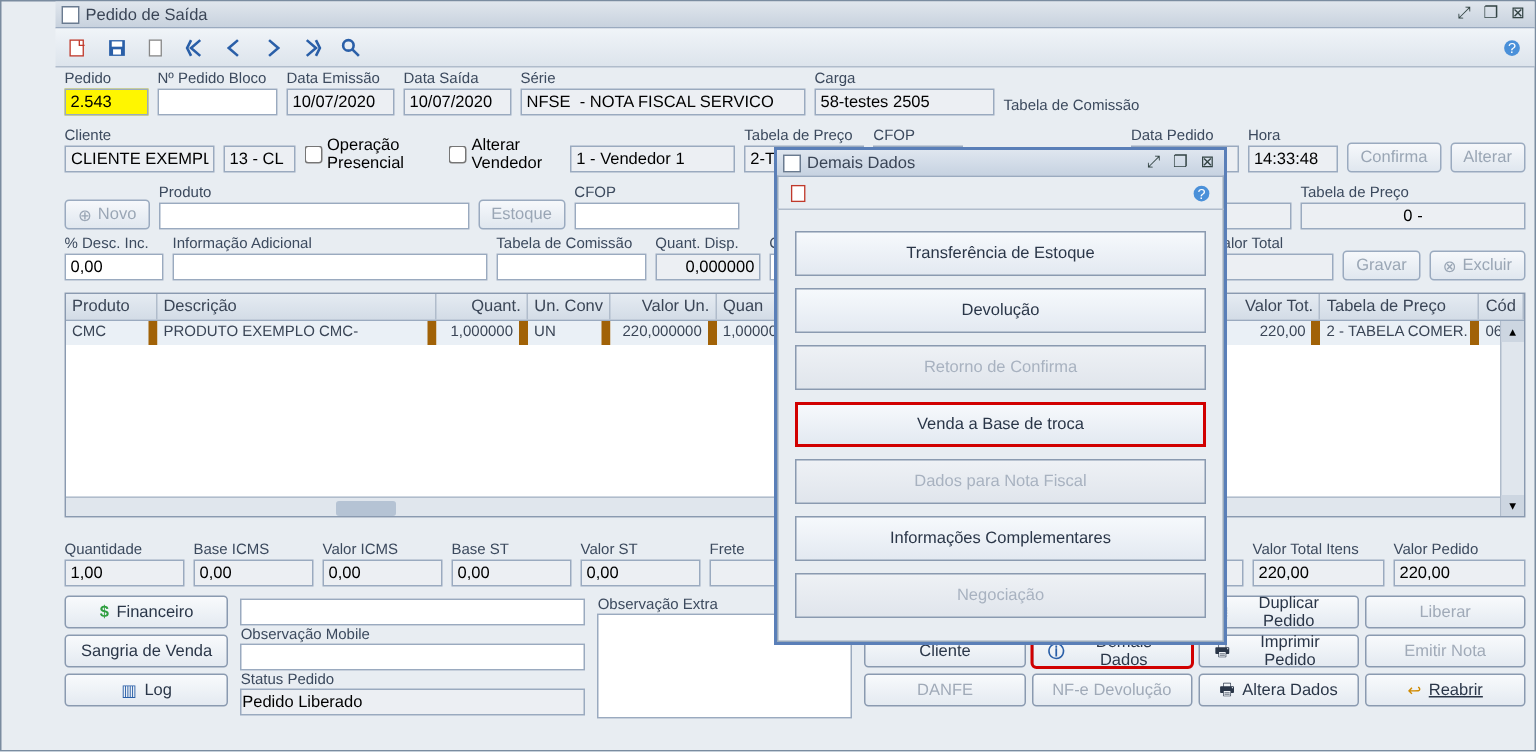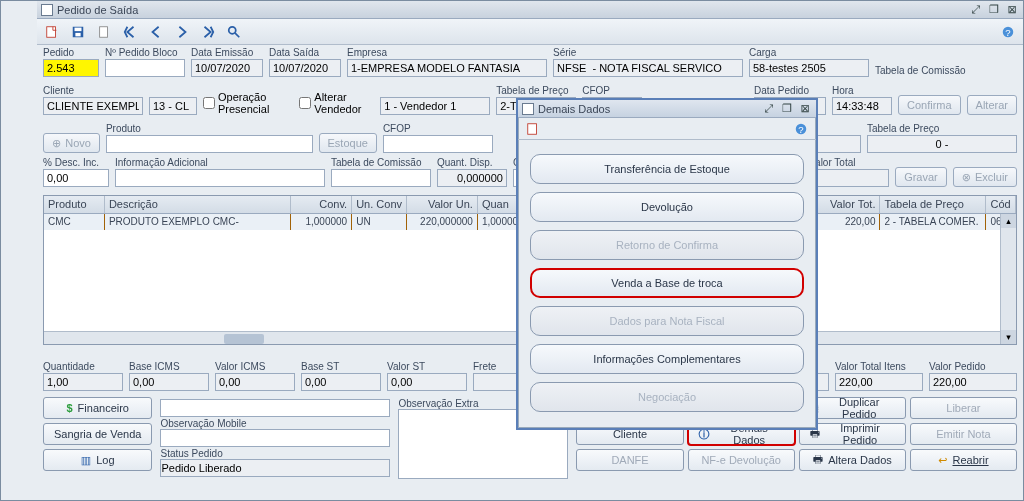--- a/index.html
+++ b/index.html
@@ -27,40 +27,40 @@
 .chk { display: flex; align-items: center; gap: 3px; margin-top: 12px; }
 .chk input { width: 12px; height: 12px; }
 
 .btn { height: 20px; padding: 0 8px; background: linear-gradient(#f6f8fb,#e0e7ef); border: 1px solid #9aaabf; border-radius: 3px; display: inline-flex; align-items: center; gap: 4px; cursor: pointer; color: #3a4556; }
 .btn.dis { color: #9aa6b5; cursor: default; }
 
 .grid { border: 1px solid #8a9ab0; background: #fff; margin: 4px 6px 0; height: 150px; position: relative; overflow: hidden; }
 .ghead { display: flex; background: linear-gradient(#e5ebf2,#d3dce6); height: 18px; border-bottom: 1px solid #9aaabf; }
 .gcell { border-right: 1px solid #b0bccb; padding: 2px 4px; color: #3a4556; overflow: hidden; white-space: nowrap; }
 .grow { display: flex; height: 16px; }
-.grow .gcell { background: #eaf0f6; border-right: 1px solid #a16207; font-size: 10px; }
+.grow .gcell { background: #eaf0f6; border-right: 6px solid #a16207; font-size: 10px; }
 .grid .sb { position: absolute; right: 0; top: 18px; bottom: 0; width: 16px; background: #e0e6ed; border-left: 1px solid #b0bccb; }
 .grid .sb .up, .grid .sb .dn { height: 14px; background: #cdd6e1; text-align: center; font-size: 9px; line-height: 14px; }
 .grid .sb .dn { position: absolute; bottom: 0; width: 100%; }
 .grid .hsb { position: absolute; left: 0; right: 16px; bottom: -1px; height: 14px; background: #e0e6ed; border-top: 1px solid #b0bccb; }
 .grid .hsb .thumb { position: absolute; left: 180px; top: 2px; width: 40px; height: 10px; background: #b5c3d4; border-radius: 2px; }
 
 .footer-row { display: flex; gap: 6px; padding: 2px 6px; align-items: flex-end; }
 
 .bigbtn { height: 22px; padding: 0 10px; background: linear-gradient(#f8fafc,#e4eaf1); border: 1px solid #8a9ab0; border-radius: 3px; display: inline-flex; align-items: center; justify-content: center; gap: 5px; cursor: pointer; font-size: 11px; color: #2a3648; min-width: 100px; }
 .bigbtn.dis { color: #a0aab8; cursor: default; }
 .red-outline { outline: 2px solid #d10000; outline-offset: -1px; }
 
 .side-left { display: flex; flex-direction: column; gap: 4px; }
 .txtarea { border: 1px solid #9aaabf; background: #fff; height: 60px; }
 
 .dialog { position: absolute; left: 516px; top: 98px; width: 302px; background: #e8edf2; border: 2px solid #5a7fb8; box-shadow: 0 0 0 1px #9ab inset; }
 .dialog .titlebar { background: linear-gradient(#dfe6ef,#c6d2e1); }
 .dialog .body { padding: 14px 12px 16px; display: flex; flex-direction: column; gap: 8px; }
-.dbtn { height: 30px; background: linear-gradient(#f6f9fc,#e3e9f1); border: 1px solid #8a9ab0; border-radius: 10px; display: flex; align-items: center; justify-content: center; font-size: 11px; color: #2a3648; cursor: pointer; }
+.dbtn { height: 30px; background: linear-gradient(#f6f9fc,#e3e9f1); border: 1px solid #8a9ab0; border-radius: 0; display: flex; align-items: center; justify-content: center; font-size: 11px; color: #2a3648; cursor: pointer; }
 .dbtn.dis { color: #a8b2c0; background: linear-gradient(#eef1f5,#e0e5ec); cursor: default; }
 .dbtn.hl { border: 2px solid #d10000; }
 .dialog .subbar { height: 22px; border-bottom: 1px solid #b0bccb; display: flex; align-items: center; padding: 0 4px; justify-content: space-between; }
 </style>
 </head>
 <body>
 
 <div class="window">
   <div class="titlebar">
     <span class="icon"></span>
@@ -137,24 +137,20 @@
           <input style="">
         </div>
       <div class="field" style="width:72px">
           <label>Data Emissão</label>
           <input class="ro" value="10/07/2020" style="">
         </div>
       <div class="field" style="width:72px">
           <label>Data Saída</label>
           <input class="ro" value="10/07/2020" style="">
         </div>
-      <div class="field" style="width:200px">
-          <label>Empresa</label>
-          <input class="ro" value="1-EMPRESA MODELO FANTASIA" style="">
-        </div>
       <div class="field" style="width:190px">
           <label>Série</label>
           <input class="ro" value="NFSE  - NOTA FISCAL SERVICO" style="">
         </div>
       <div class="field" style="width:120px">
           <label>Carga</label>
           <input class="ro" value="58-testes 2505" style="">
         </div>
       <div class="field" style="flex:1">
           <label>Tabela de Comissão</label>
@@ -259,21 +255,21 @@
         </div>
       <div style="margin-top:12px"><button class="btn dis">Gravar</button></div>
       <div style="margin-top:12px"><button class="btn dis">⊗ <span>Excluir</span></button></div>
     </div>
   </div>
 
   <div class="grid">
     <div class="ghead">
       <div class="gcell" style="width:62px">Produto</div>
       <div class="gcell" style="width:190px">Descrição</div>
-      <div class="gcell" style="width:62px;text-align:right">Conv.</div>
+      <div class="gcell" style="width:62px;text-align:right">Quant.</div>
       <div class="gcell" style="width:56px">Un. Conv</div>
       <div class="gcell" style="width:72px;text-align:right">Valor Un.</div>
       <div class="gcell" style="width:48px">Quan</div>
       <div class="gcell" style="width:198px"></div>
       <div class="gcell" style="width:46px;text-align:right">Desc.</div>
       <div class="gcell" style="width:54px;text-align:right">% Desc.</div>
       <div class="gcell" style="width:64px;text-align:right">Valor Tot.</div>
       <div class="gcell" style="width:108px">Tabela de Preço</div>
       <div class="gcell" style="width:30px">Cód</div>
     </div>

